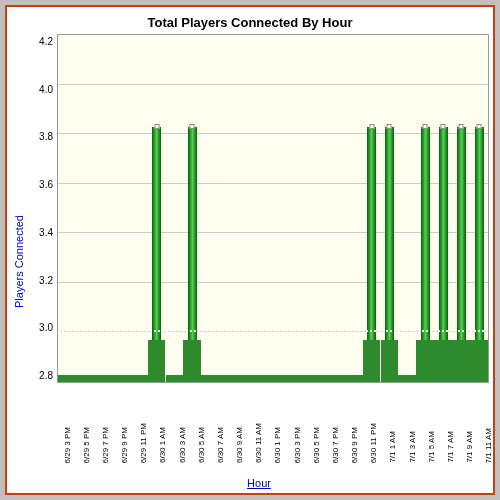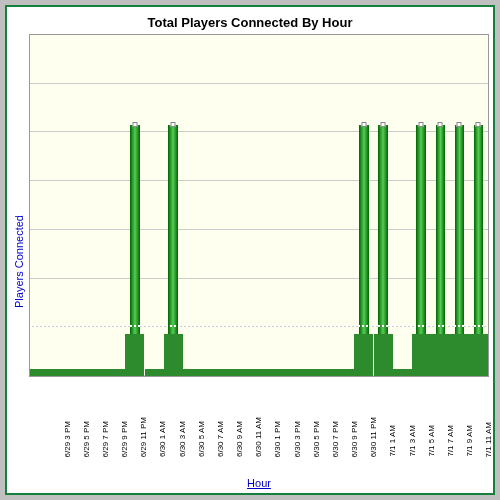--- a/index.html
+++ b/index.html
@@ -9,21 +9,21 @@
       background: #c0c0c0;
       font-family: Arial, sans-serif;
       display: flex;
       align-items: center;
       justify-content: center;
     }
     .chart-container {
       width: 490px;
       height: 490px;
       background: #ffffff;
-      border: 2px solid #15803d;
+      border: 2px solid #c2410c;
       display: flex;
       flex-direction: column;
       align-items: center;
       padding: 8px 4px 4px 4px;
     }
     .chart-title {
       font-size: 13px;
       font-weight: bold;
       color: #000;
       margin-bottom: 4px;
@@ -103,21 +103,21 @@
       font-size: 8px;
       color: #000;
       writing-mode: vertical-rl;
       transform: rotate(180deg);
       white-space: nowrap;
     }
     .x-axis-title {
       font-size: 11px;
       color: #0000cc;
       text-align: center;
-      margin-top: 20px;
+      margin-top: 14px;
       text-decoration: underline;
     }
     .legend {
       display: flex;
       flex-direction: row;
       align-items: center;
       border: 1px solid #999;
       padding: 2px 6px;
       margin-top: 4px;
       background: #fff;
@@ -153,20 +153,30 @@
   </style>
 </head>
 <body>
 
 <div class="chart-container">
   <div class="chart-title">Total Players Connected By Hour</div>
   <div class="chart-body">
     <div class="y-axis-label">Players Connected</div>
     <div class="chart-right">
       <div class="chart-plot-area">
+        <div class="y-axis-ticks" id="y-ticks">
+            <div class="y-tick">4.2</div>
+            <div class="y-tick">4.0</div>
+            <div class="y-tick">3.8</div>
+            <div class="y-tick">3.6</div>
+            <div class="y-tick">3.4</div>
+            <div class="y-tick">3.2</div>
+            <div class="y-tick">3.0</div>
+            <div class="y-tick">2.8</div>
+          </div>
         <div class="plot-area" id="plot-area">
             <div class="grid-line" style="bottom: 0%;"></div>
             <div class="grid-line" style="bottom: 14.2857%;"></div>
             <div class="grid-line" style="bottom: 28.5714%;"></div>
             <div class="grid-line" style="bottom: 42.8571%;"></div>
             <div class="grid-line" style="bottom: 57.1429%;"></div>
             <div class="grid-line" style="bottom: 71.4286%;"></div>
             <div class="grid-line" style="bottom: 85.7143%;"></div>
             <div class="grid-line" style="bottom: 100%;"></div>
             <div class="bar-group" style="left: 0%; width: 4.16667%; height: 14.2857%;">

